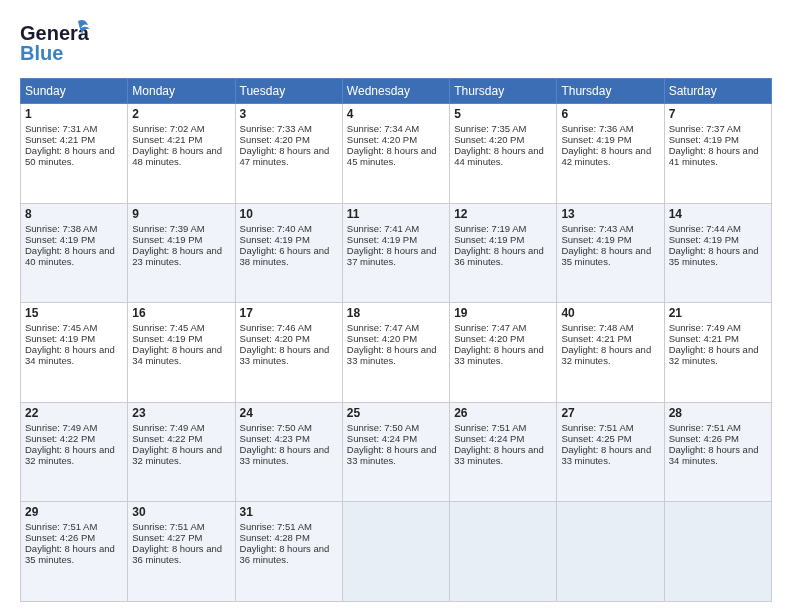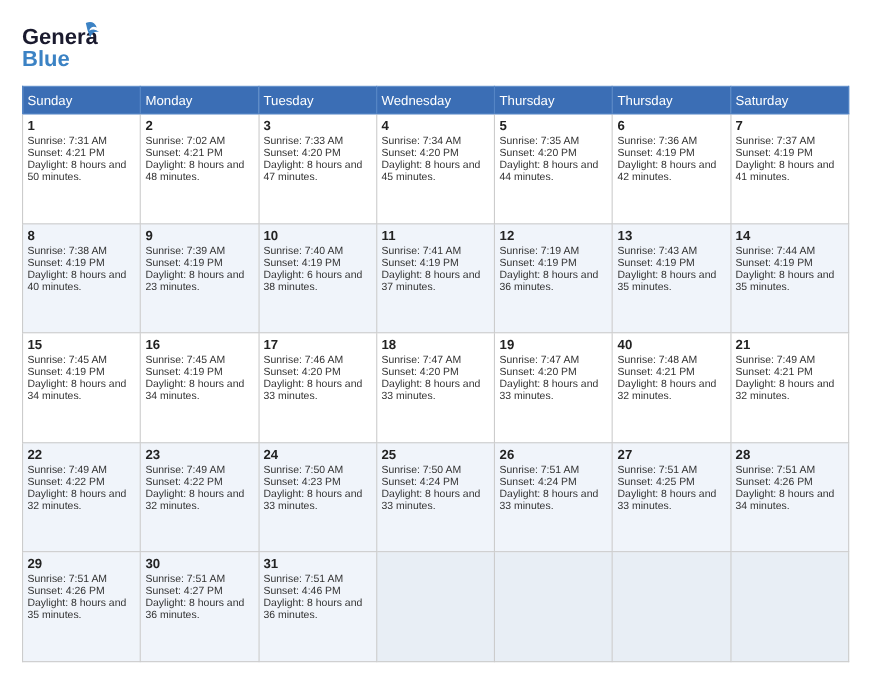--- a/index.html
+++ b/index.html
@@ -304,21 +304,21 @@
           </td>
           <td>
             <span class="day-num">30</span>
             <div>Sunrise: 7:51 AM</div>
             <div>Sunset: 4:27 PM</div>
             <div>Daylight: 8 hours and 36 minutes.</div>
           </td>
           <td>
             <span class="day-num">31</span>
             <div>Sunrise: 7:51 AM</div>
-            <div>Sunset: 4:46 PM</div>
+            <div>Sunset: 4:28 PM</div>
             <div>Daylight: 8 hours and 36 minutes.</div>
           </td>
           <td class="empty-cell"></td>
           <td class="empty-cell"></td>
           <td class="empty-cell"></td>
           <td class="empty-cell"></td>
         </tr>
       </tbody>
   </table>
 </div>

